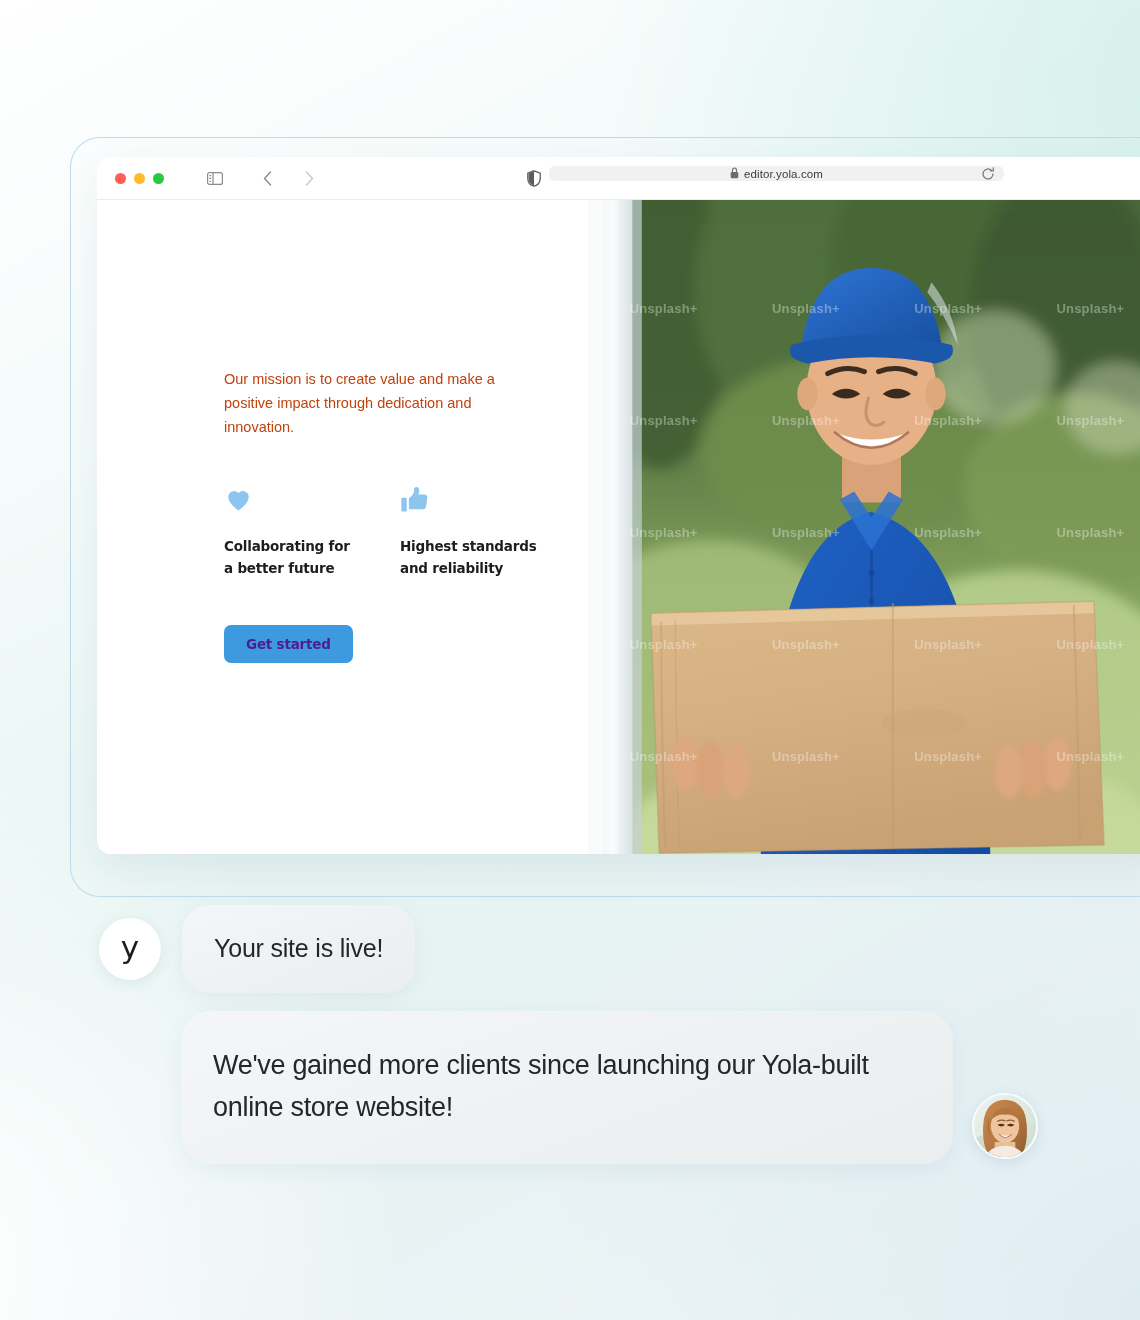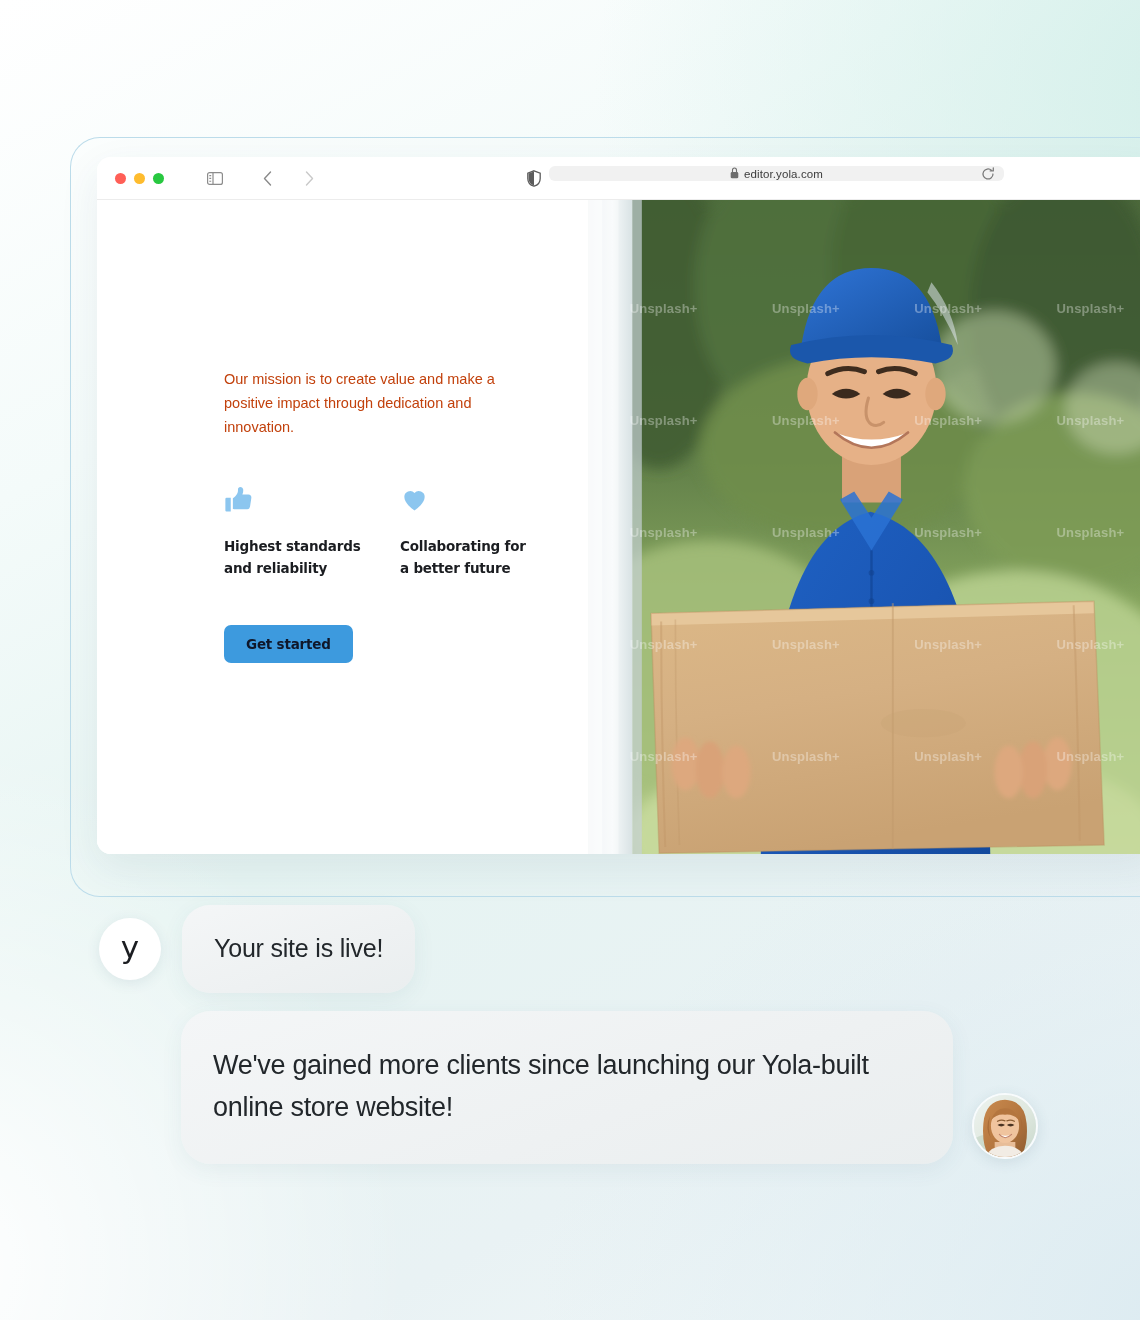--- a/index.html
+++ b/index.html
@@ -153,21 +153,21 @@
     line-height: 22px;
     font-weight: 700;
     color: #1b1d21;
     letter-spacing: -0.2px;
   }
 
   #cta-button {
     margin-top: 46px;
     display: inline-block;
     background: #3d9ade;
-    color: #0f172a;
+    color: #4c1d95;
     border: none;
     border-radius: 7px;
     padding: 0 22px;
     height: 38px;
     line-height: 38px;
     font-family: "DejaVu Sans", sans-serif;
     font-size: 13.5px;
     font-weight: 700;
     letter-spacing: -0.2px;
     cursor: pointer;
@@ -347,35 +347,35 @@
 
     <div id="site-viewport">
 
       <div id="hero-left">
         <p id="hero-subtitle">Our mission is to create value and make a positive impact through dedication and innovation.</p>
 
         <div id="features">
 
           <div class="feature">
             <span class="feature-icon">
+              <svg width="29" height="29" viewBox="0 0 24 24" fill="#8cc6ef">
+                <path d="M12 21s-8.4-5.2-8.4-11A4.8 4.8 0 0 1 12 6.6 4.8 4.8 0 0 1 20.4 10c0 5.8-8.4 11-8.4 11z"></path>
+              </svg>
+            </span>
+            <div class="feature-label">Collaborating for a better future</div>
+          </div>
+
+          <div class="feature">
+            <span class="feature-icon">
               <svg width="30" height="30" viewBox="0 0 24 24" fill="#8cc6ef">
                 <path d="M2 10.2h3.4v11H2a.9.9 0 0 1-.9-.9v-9.2a.9.9 0 0 1 .9-.9z"></path>
                 <path d="M7.1 10.6c1.5-1.1 3-2.7 3.7-4.3.4-1 .4-2 .4-3 0-1 .8-1.8 1.8-1.8 1.3 0 2.3 1 2.4 2.3.1 1.3-.2 2.6-.7 3.8h4.9c1.4 0 2.5 1.2 2.3 2.6l-1.1 7.2a2.4 2.4 0 0 1-2.4 2h-8c-1.8 0-3.3-.3-3.3-.3V10.6z"></path>
               </svg>
             </span>
             <div class="feature-label">Highest standards and reliability</div>
-          </div>
-
-          <div class="feature">
-            <span class="feature-icon">
-              <svg width="29" height="29" viewBox="0 0 24 24" fill="#8cc6ef">
-                <path d="M12 21s-8.4-5.2-8.4-11A4.8 4.8 0 0 1 12 6.6 4.8 4.8 0 0 1 20.4 10c0 5.8-8.4 11-8.4 11z"></path>
-              </svg>
-            </span>
-            <div class="feature-label">Collaborating for a better future</div>
           </div>
         </div>
 
         <button id="cta-button">Get started</button>
       </div>
 
       <div id="hero-photo">
         <svg viewBox="0 0 560 654" preserveAspectRatio="xMidYMid slice">
           <defs>
             <linearGradient id="bgTrees" x1="0" y1="0" x2="0" y2="1">

